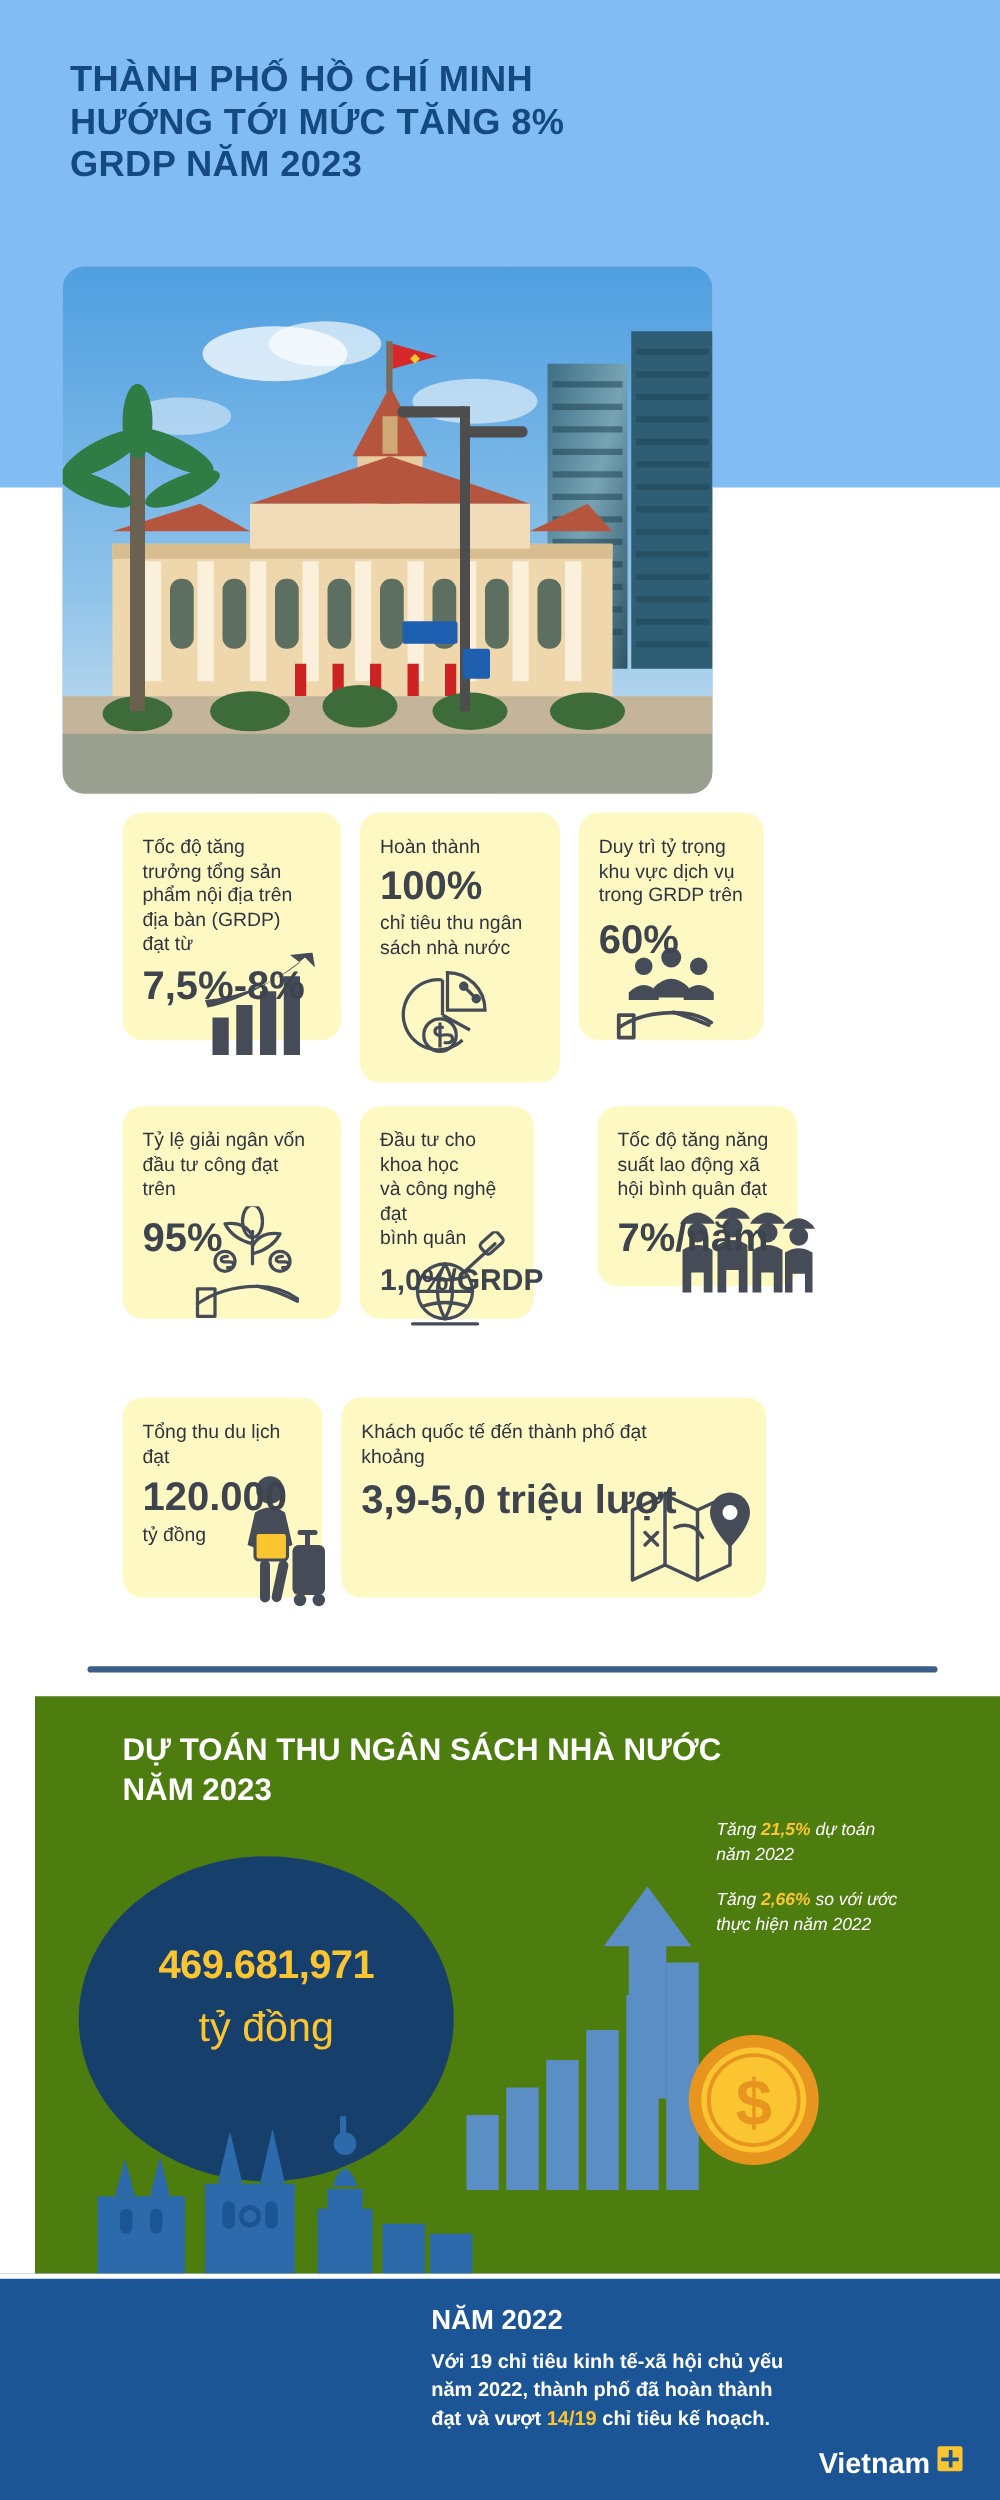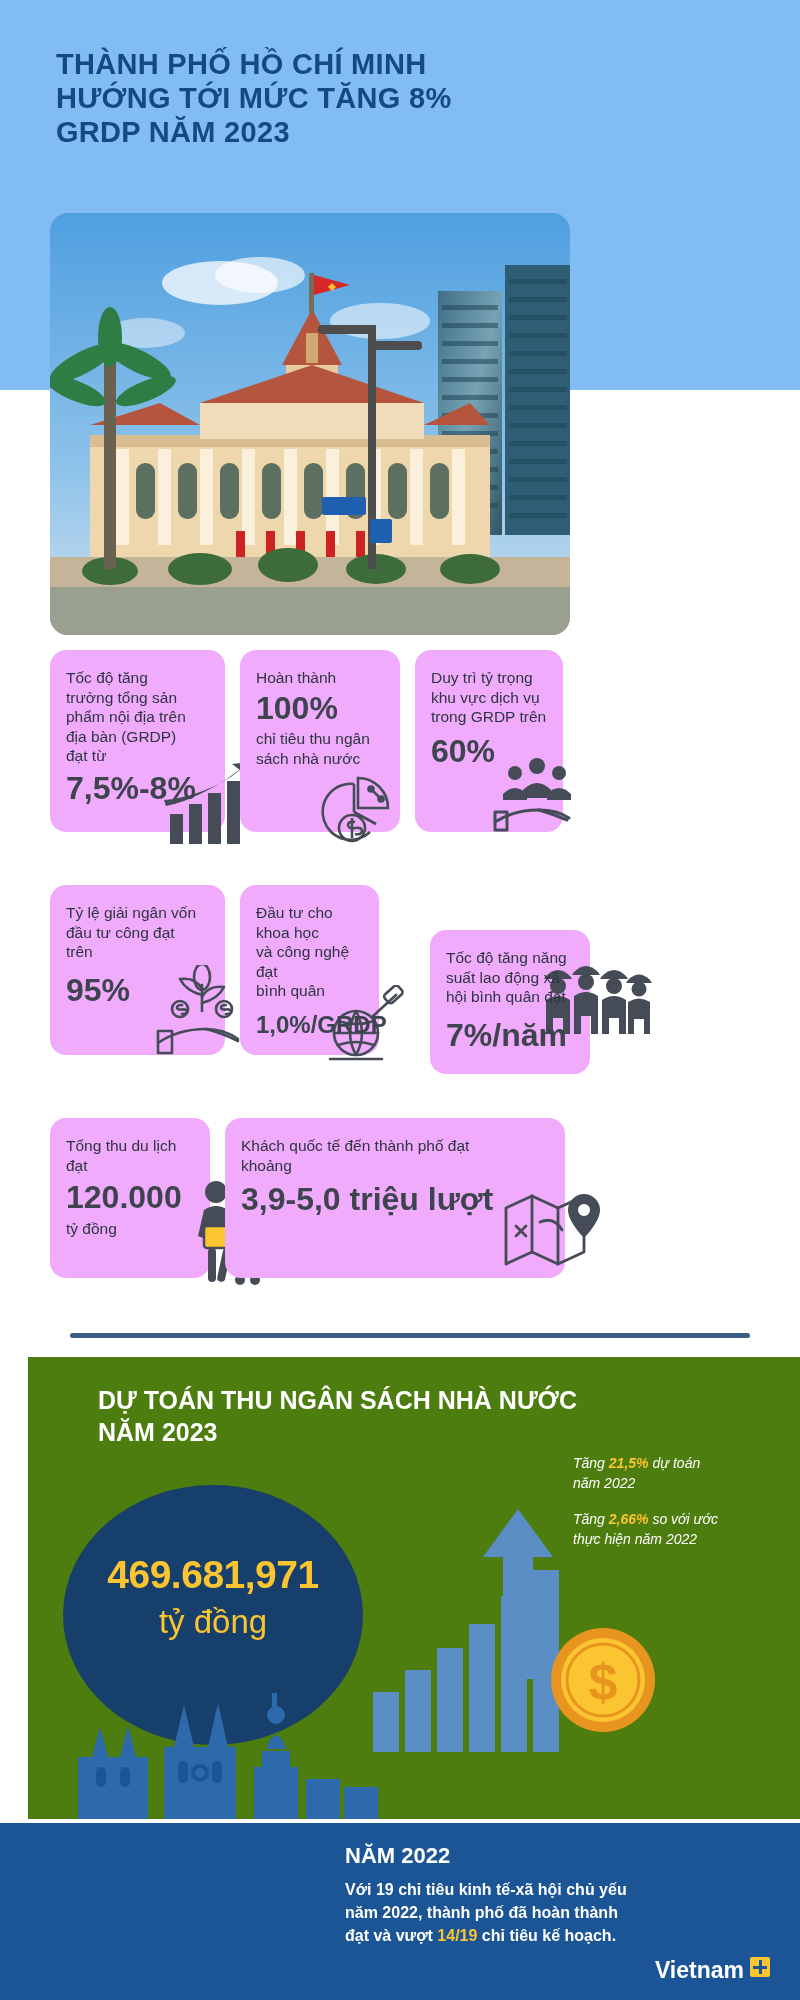--- a/index.html
+++ b/index.html
@@ -25,42 +25,43 @@
 
   
   .hero {
     position:absolute; left:50px; top:213px; width:520px; height:422px;
     border-radius:18px; overflow:hidden; background:#9ab7cd;
   }
   .hero svg { display:block; width:520px; height:422px; }
 
   .card {
     position:absolute;
-    background:#f0abfc;
+    background:#fef9c3;
     border-radius:16px;
     color:#2e3540;
     padding:18px 16px 14px 16px;
     font-size:15.5px;
     line-height:1.26;
     overflow:visible;
+    margin-left:48px;
   }
   .card .big {
     font-size:32px; font-weight:bold; color:#3d444e; line-height:1.18;
     white-space:nowrap;
   }
   .card .big.sm { font-size:24px; }
   .card .txt { position:relative; z-index:3; }
 
   
   #card1 { left:50px;  top:650px;  width:175px; height:182px; }
-  #card2 { left:240px; top:650px;  width:160px; height:182px; }
+  #card2 { left:240px; top:650px;  width:160px; height:216px; }
   #card3 { left:415px; top:650px;  width:148px; height:182px; }
   #card4 { left:50px;  top:885px;  width:175px; height:170px; }
   #card5 { left:240px; top:885px;  width:139px; height:170px; }
-  #card6 { left:430px; top:930px;  width:160px; height:144px; }
+  #card6 { left:430px; top:885px;  width:160px; height:144px; }
   #card7 { left:50px;  top:1118px; width:160px; height:160px; }
   #card8 { left:225px; top:1118px; width:340px; height:160px; }
 
   
   .divider {
     position:absolute; left:70px; top:1333px; width:680px; height:5px;
     background:#3c5d86; border-radius:3px;
   }
 
   
@@ -74,21 +75,21 @@
     color:#ffffff; font-size:25px; font-weight:bold; line-height:1.26;
   }
   .blue-title div { white-space:nowrap; }
 
   .circle {
     position:absolute; left:35px; top:128px; width:300px; height:260px;
     background:#173f6b; border-radius:50%;
   }
   .circle-num {
     position:absolute; left:0; top:68px; width:300px; text-align:center;
-    color:#fbc431; font-size:39px; font-weight:bold; letter-spacing:-0.5px;
+    color:#fbc431; font-size:32px; font-weight:bold; letter-spacing:-0.5px;
   }
   .circle-unit {
     position:absolute; left:0; top:118px; width:300px; text-align:center;
     color:#fbc431; font-size:33px; font-weight:normal;
   }
 
   .ann {
     position:absolute; color:#ffffff; font-style:italic; font-size:14px;
     line-height:1.45; width:230px;
   }

